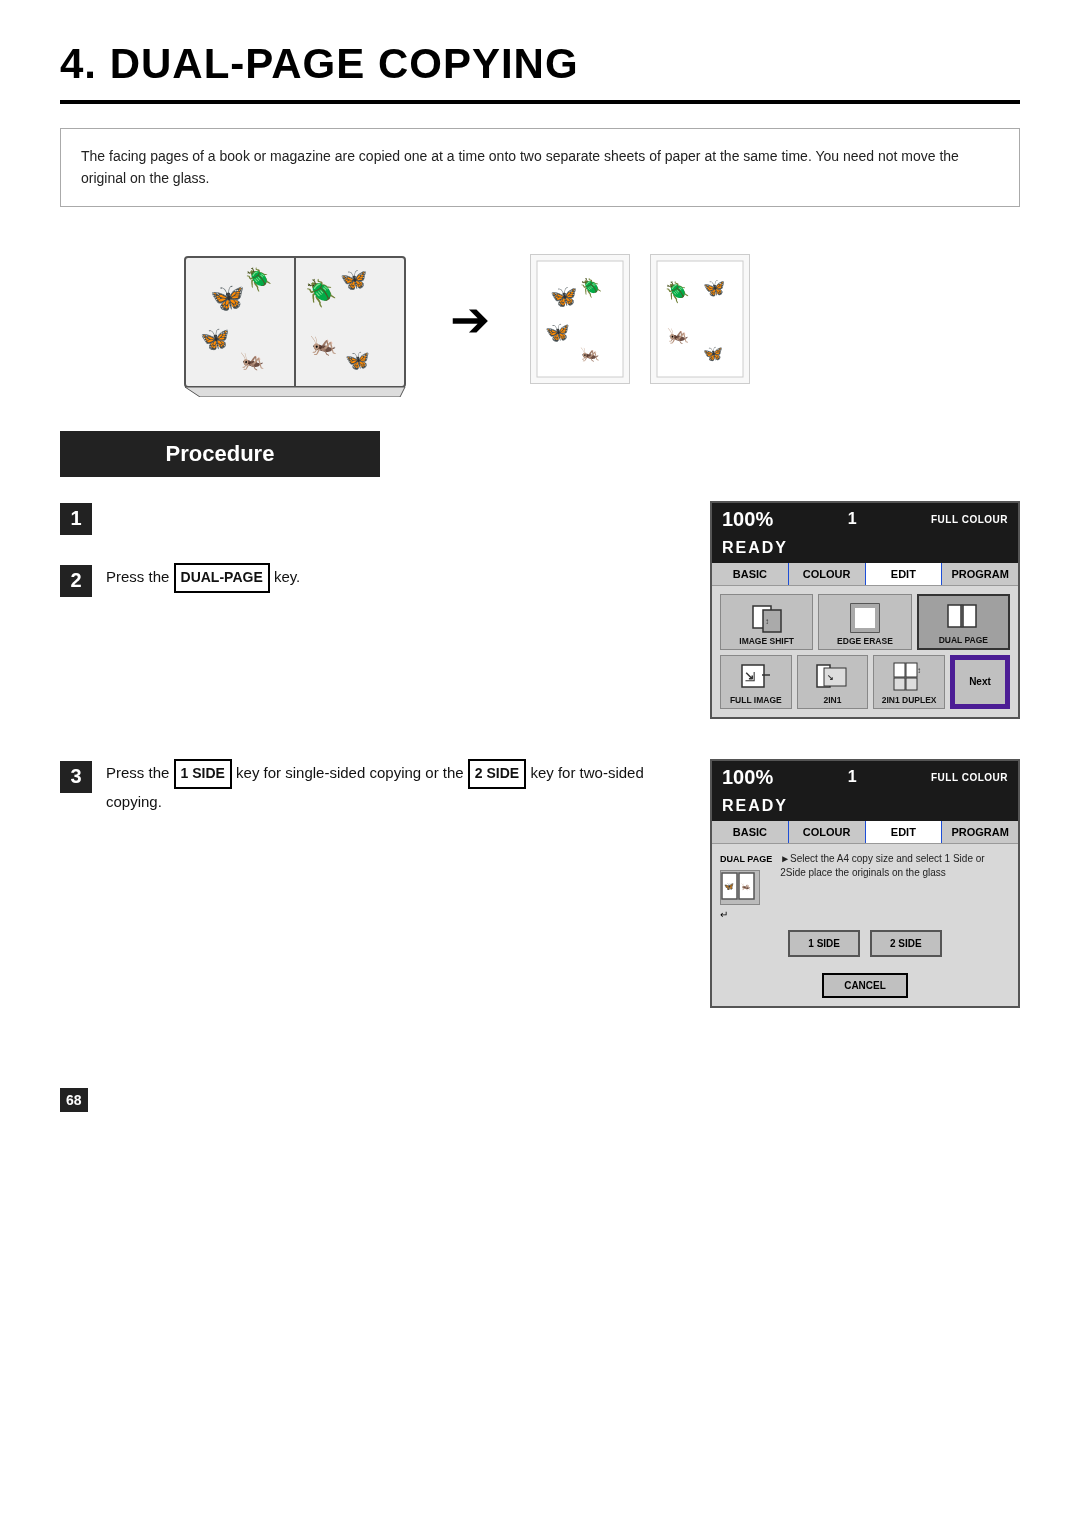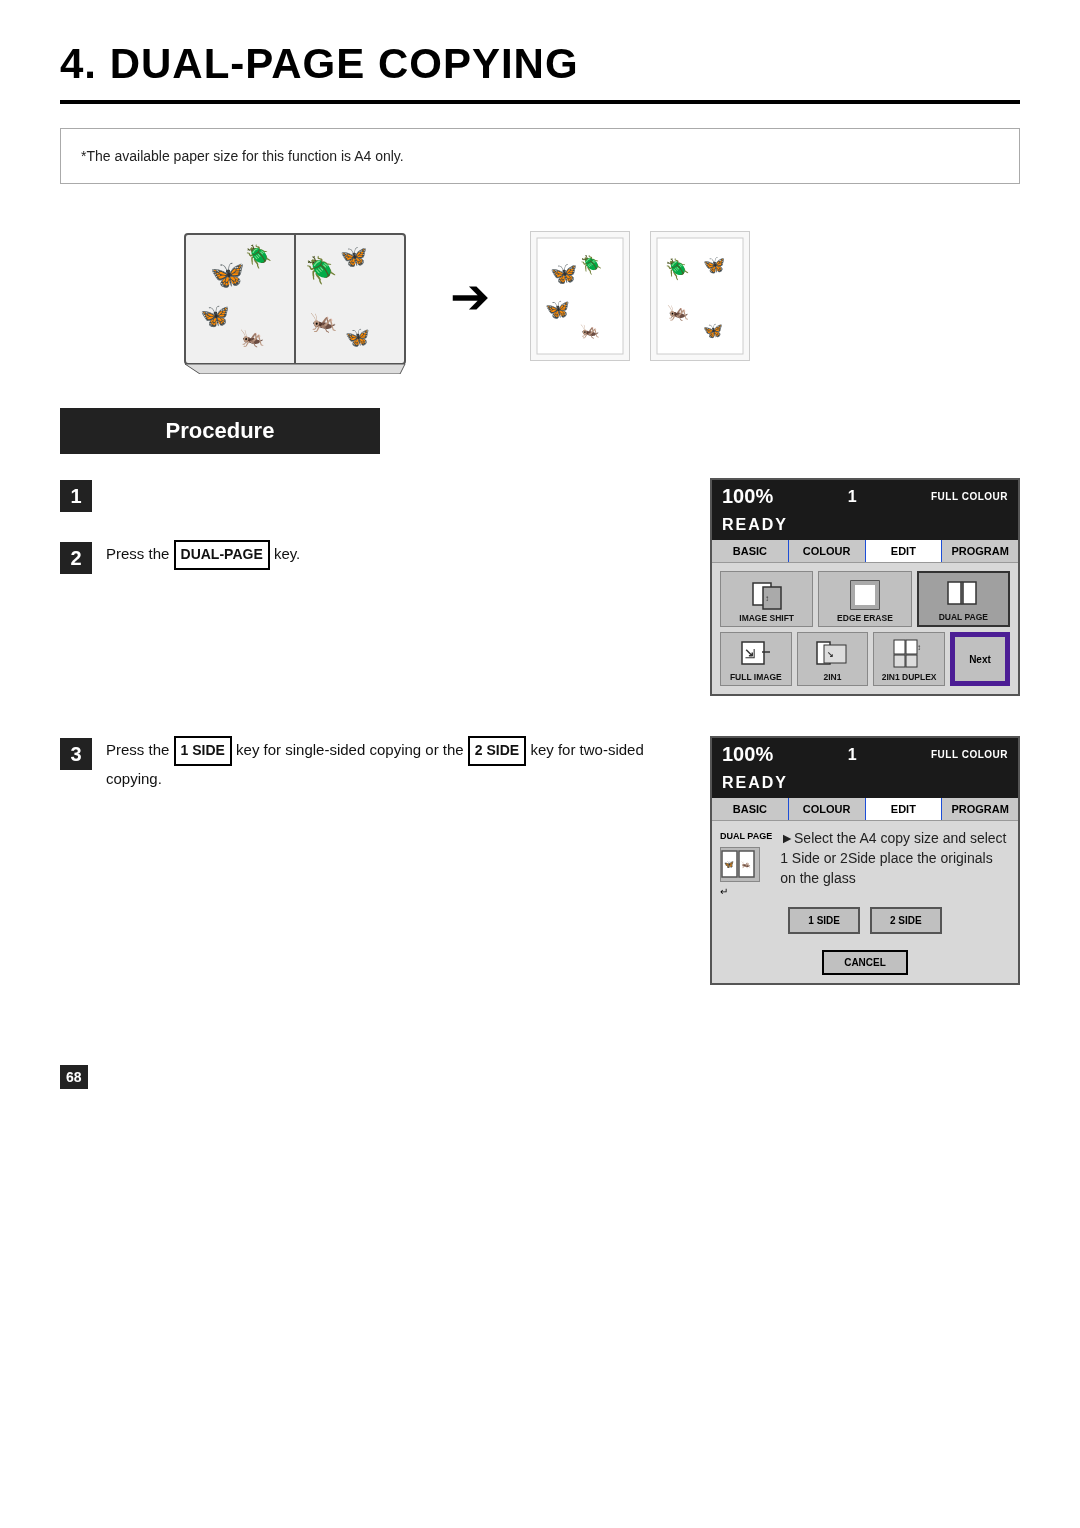--- a/index.html
+++ b/index.html
@@ -264,21 +264,21 @@
     }
 
     .dual-page-label {
       font-weight: bold;
       font-size: 9px;
       white-space: nowrap;
       margin-top: 2px;
     }
 
     .dual-page-instructions {
-      font-size: 14px;
+      font-size: 10px;
       line-height: 1.4;
       color: #222;
     }
 
     .dual-page-icon {
       width: 40px;
       height: 35px;
       border: 1px solid #888;
       background: #bbb;
       display: flex;
@@ -337,21 +337,21 @@
     }
   </style>
 </head>
 <body>
 
 
 
 <h1 class="page-title">4. DUAL-PAGE COPYING</h1>
 
 <div class="intro-box">
-  <p>*The available paper size for this function is A4 only.</p>
+  <p>The facing pages of a book or magazine are copied one at a time onto two separate sheets of paper at the same time. You need not move the original on the glass.</p>
 </div>
 
 
 <div class="illustration-row">
 
   <div>
     <svg width="230" height="160" viewBox="0 0 230 160">
 
       <rect x="5" y="20" width="220" height="130" rx="3" fill="#f0f0f0" stroke="#555" stroke-width="2"></rect>
 

